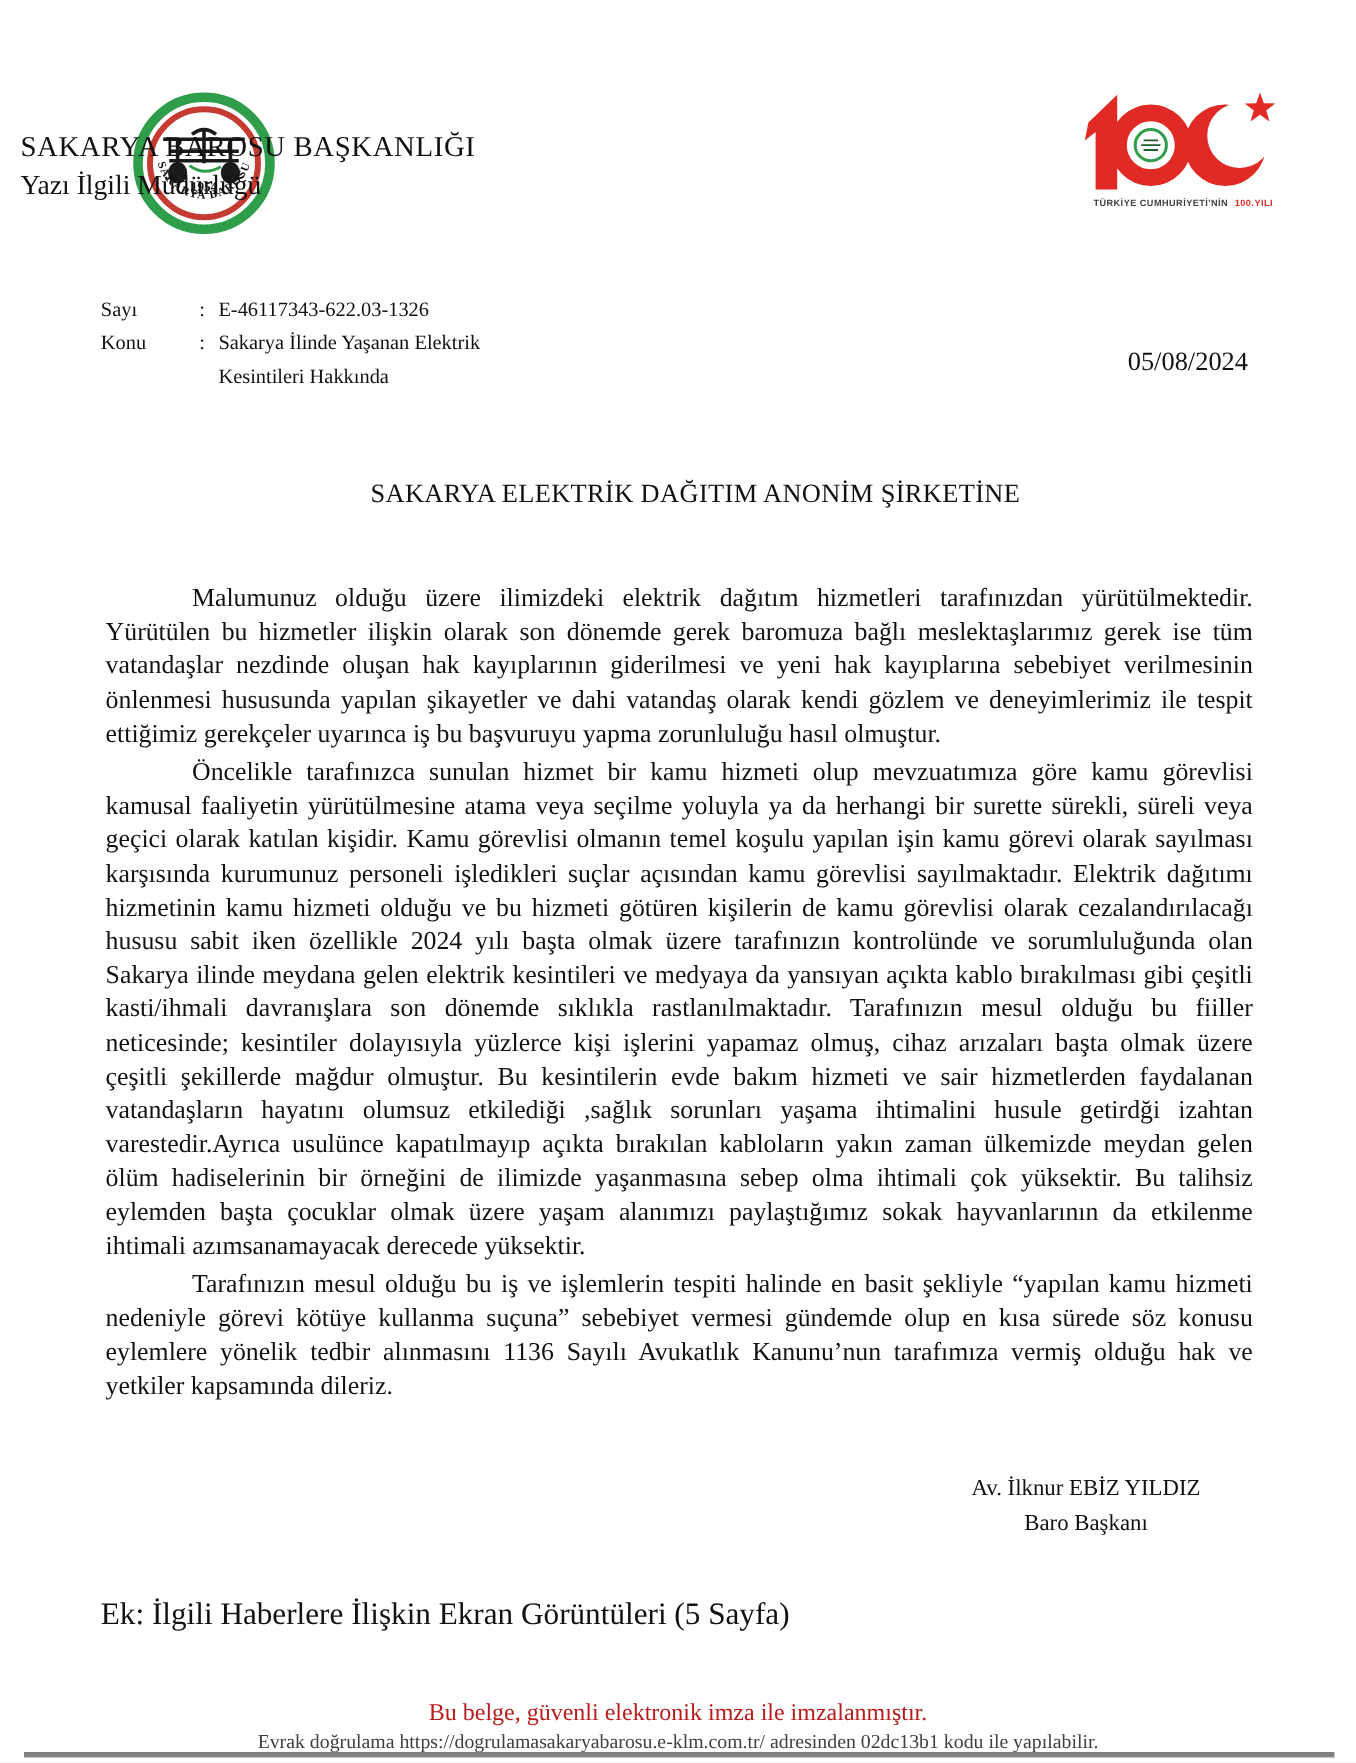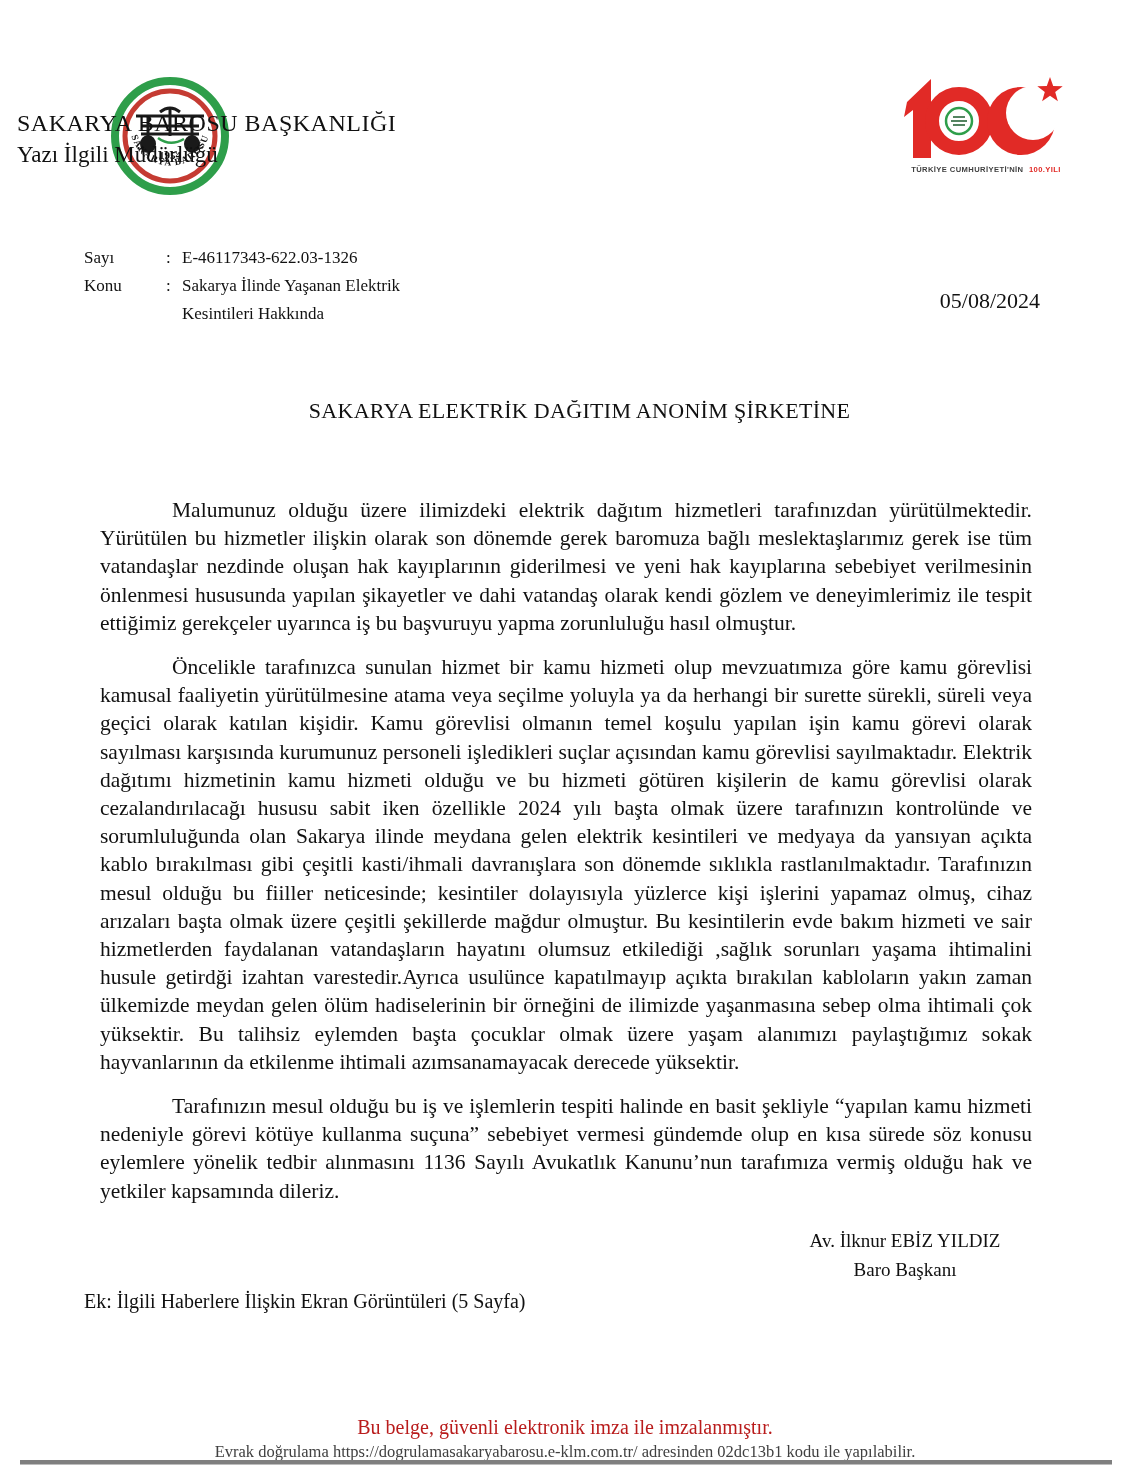--- a/index.html
+++ b/index.html
@@ -27,27 +27,27 @@
   .meta-label { width:82px; }
   .meta-colon { width:16px; }
   .meta-line2 { margin-left:98px; }
   .doc-date { position:absolute; top:244px; right:90px; font-size:22px;margin-top:44px; }
 
   
   .recipient { position:absolute; top:398px; left:0; right:0; text-align:center; font-size:22px; letter-spacing:0.3px;padding-left:29px; }
 
   
   .body-text { position:absolute; top:480px; left:84px; width:964px; font-size:21.5px; line-height:28.2px; text-align:justify; }
-  .body-text p { margin:16px; text-indent:72px; }
+  .body-text p { margin:4px; text-indent:72px; }
 
   
   .signature { position:absolute; top:1226px; right:80px; width:290px; text-align:center; font-size:19px; line-height:29px; }
 
   
-  .attachment { position:absolute; top:1290px; left:84px; font-size:20px; }
+  .attachment { position:absolute; top:1330px; left:84px; font-size:26px; }
 
   
   .esign-notice { position:absolute; top:1416px; left:0; right:0; text-align:center; font-size:20px; color:#b91c1c; }
   .verification { position:absolute; top:1442px; left:0; right:0; text-align:center; font-size:16.5px; color:#404040; }
   .footer-rule { position:absolute; top:1460px; left:20px; right:18px; height:4px; background:#7f7f7f; border-bottom:1px solid #bdbdbd; }
 </style>
 </head>
 <body>
 
 <div class="page">

